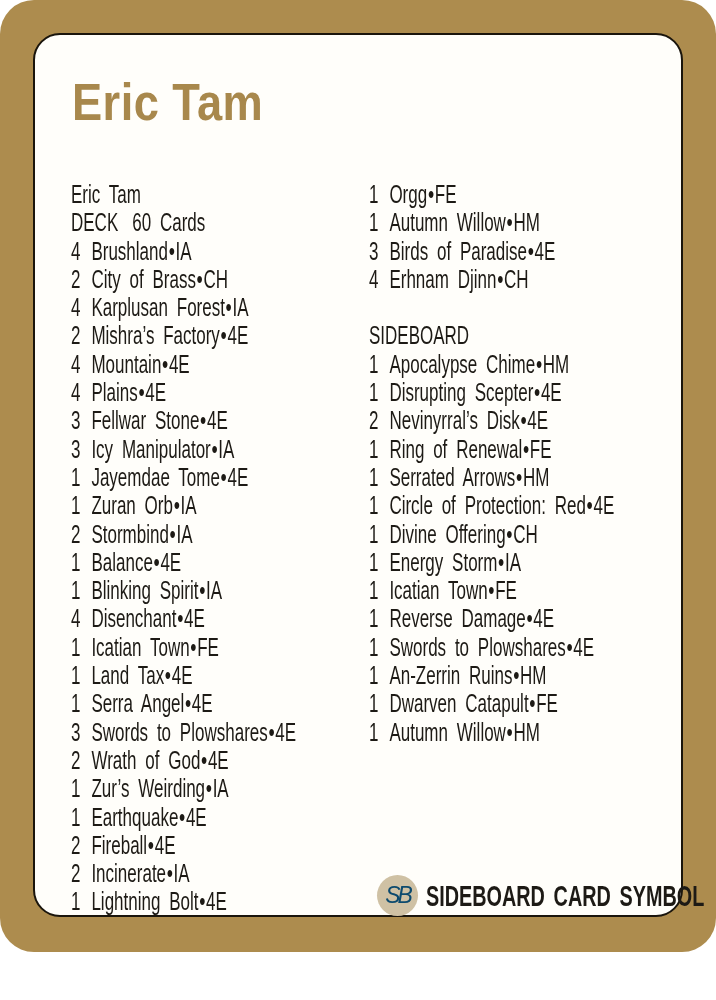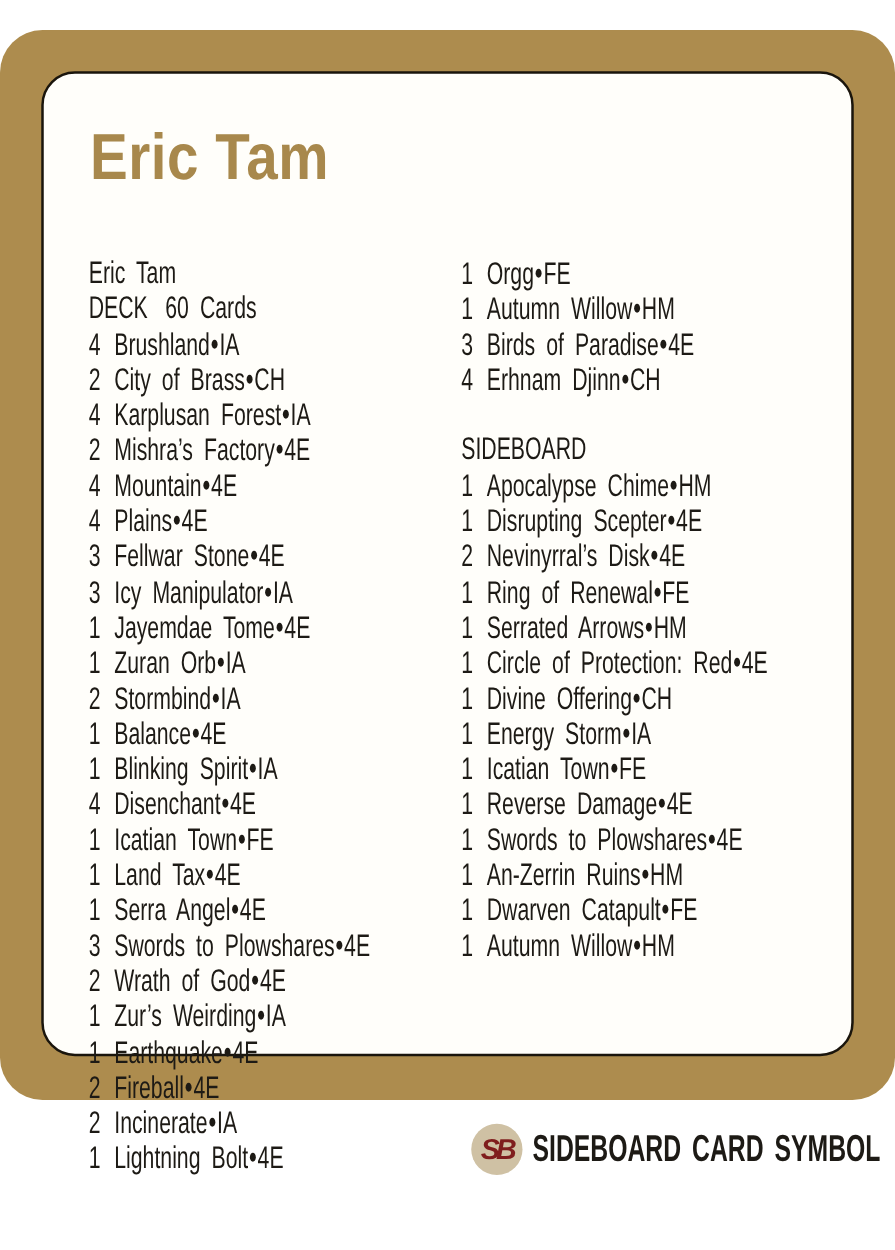--- a/index.html
+++ b/index.html
@@ -3,21 +3,21 @@
 <meta charset="utf-8">
 <style>
   html, body { margin: 0; padding: 0; }
   body {
     width: 716px; height: 1000px;
     background: #ffffff;
     font-family: "Liberation Sans", sans-serif;
     position: relative;
     overflow: hidden;
   }
-  .page { position: absolute; inset: 0; width: 716px; height: 856px; margin-top: 24px; }
+  .page { position: absolute; inset: 0; width: 716px; height: 952px; }
 
   .card {
     position: absolute; inset: 0;
     background: var(--gold-border, #ad8c4e);
     border-radius: 34px;
   }
   .inner {
     position: absolute;
     left: 33px; top: 33px; right: 33px; bottom: 35px;
     background: var(--inner-bg, #fffefa);
@@ -50,23 +50,23 @@
 
   .legend {
     position: absolute; left: 377px; top: 875px;
     display: flex; align-items: center;
     color: var(--ink, #1d1a15);
   }
   .sb-circle {
     width: 41px; height: 41px; border-radius: 50%;
     background: var(--sb-circle, #cfc1a4);
     display: flex; align-items: center; justify-content: center;
-    font-weight: bold; font-style: italic;
+    font-weight: normal; font-style: italic;
     font-size: 23px; letter-spacing: -3px;
-    color: #7f1d1d;
+    color: #0c4a6e;
     flex: 0 0 41px;
   }
   .legend-label {
     margin-left: 8px;
     font-size: 30px; font-weight: bold;
     transform: scaleX(0.66); transform-origin: 0 50%;
     white-space: nowrap; word-spacing: 5px;
   }
 </style>
 </head>

